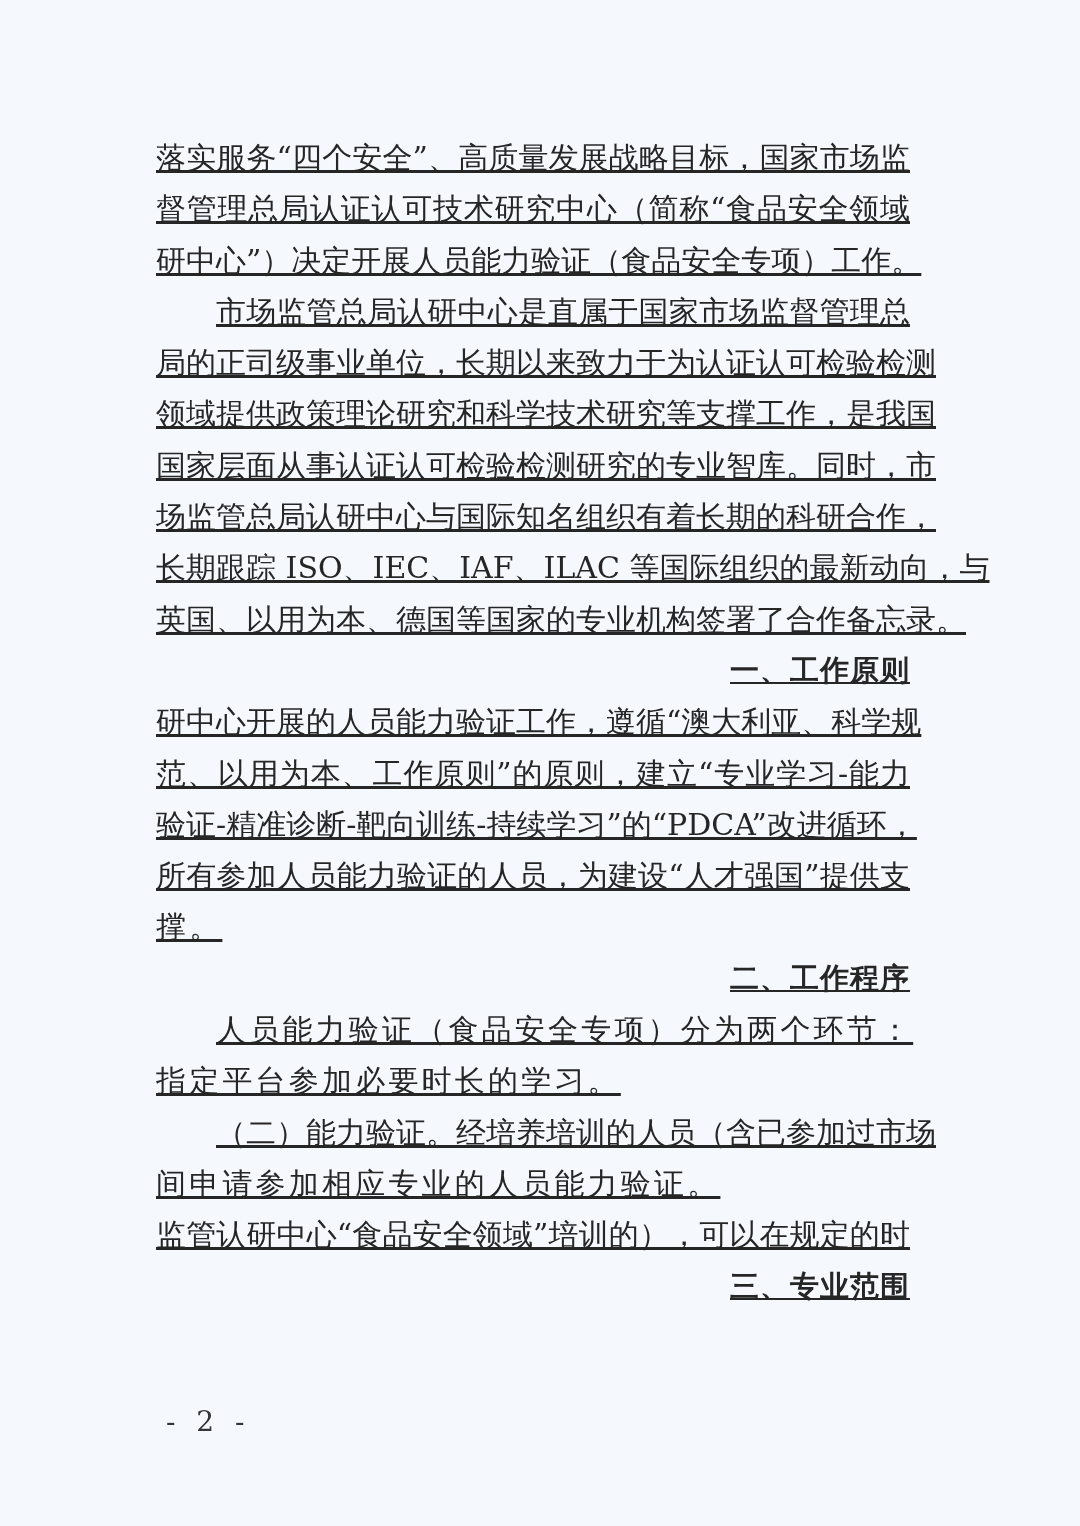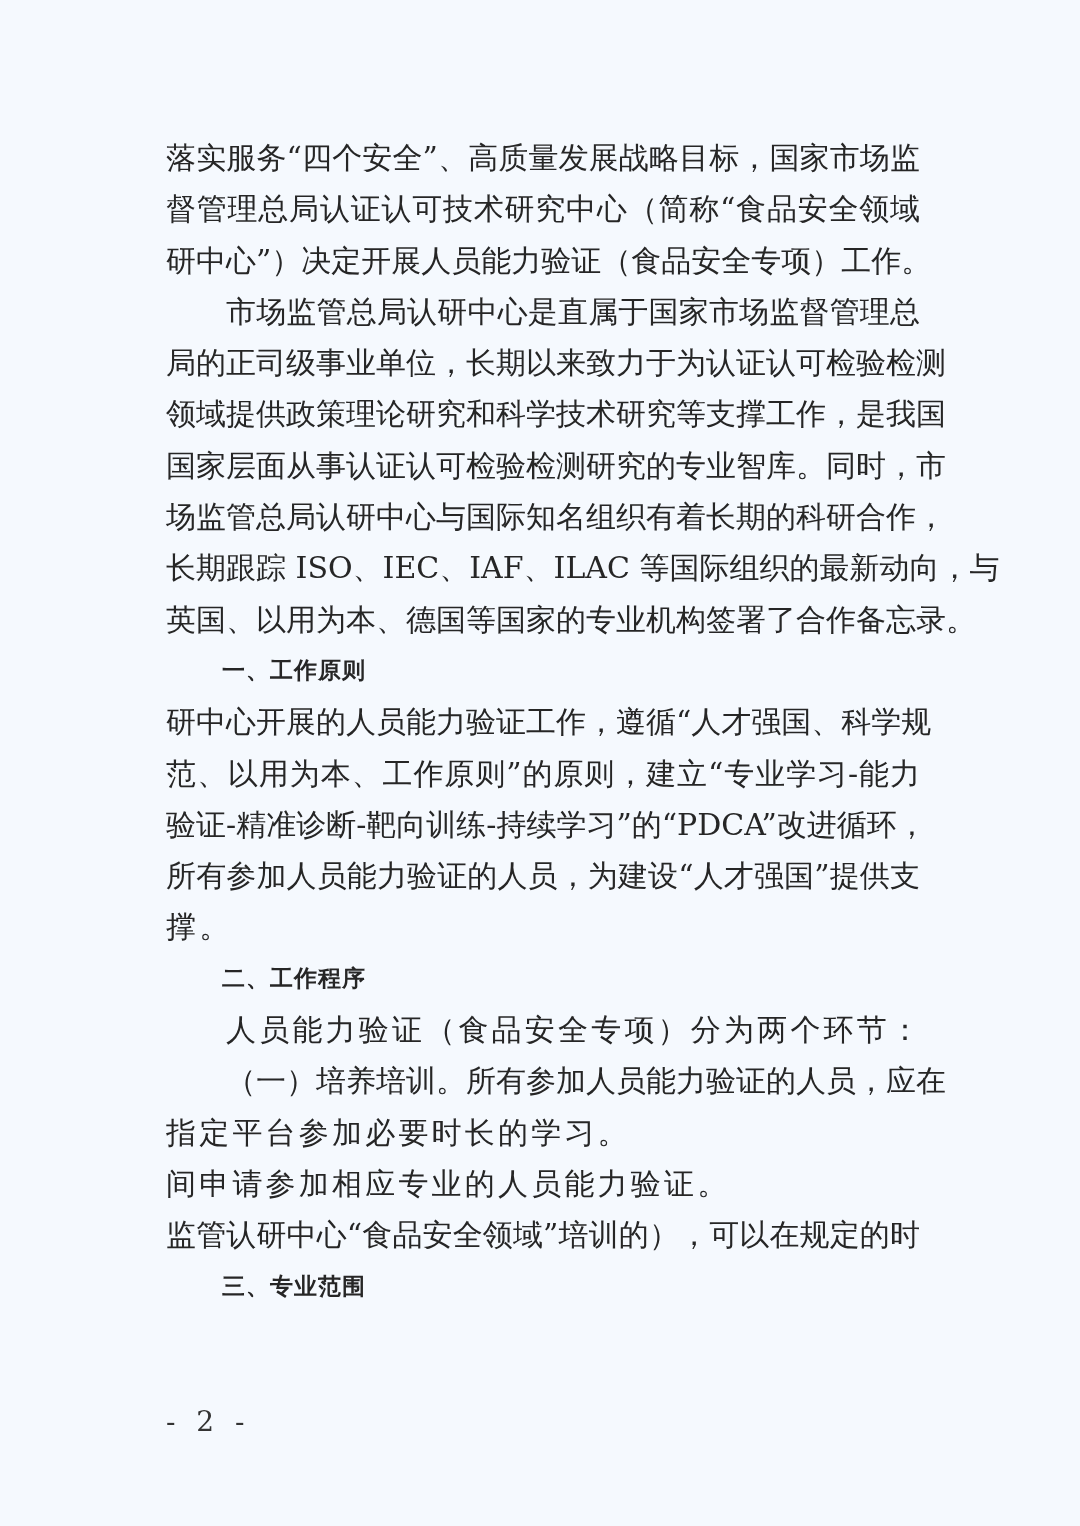--- a/index.html
+++ b/index.html
@@ -18,45 +18,47 @@
     .page {
       position: absolute;
       left: 0;
       top: 0;
       width: 1080px;
       height: 1526px;
       background: #f5f9fe;
     }
     .content {
       position: absolute;
-      left: 166px;
+      left: 156px;
       top: 132px;
       width: 754px;
+      text-decoration: underline;
     }
     .line {
       height: 51.3px;
       line-height: 51.3px;
       font-size: 30px;
       white-space: nowrap;
       letter-spacing: 3.2px;
     }
     .line.justify {
       text-align: justify;
       text-align-last: justify;
       letter-spacing: 0;
     }
     .indent {
       padding-left: 60px;
     }
     .heading {
       font-family: "DejaVu Sans", "Liberation Sans", sans-serif;
       font-weight: bold;
-      font-size: 23px;
+      font-size: 29px;
       padding-left: 56px;
       letter-spacing: 1px;
+      text-align: right;
     }
     .page-number {
       position: absolute;
       left: 166px;
       top: 1405px;
       font-size: 28px;
       letter-spacing: 6px;
       font-family: "DejaVu Serif", "Liberation Serif", serif;
       color: #333;
     }
@@ -70,27 +72,27 @@
     <div class="line justify">督管理总局认证认可技术研究中心（简称“食品安全领域</div>
     <div class="line justify">研中心”）决定开展人员能力验证（食品安全专项）工作。</div>
     <div class="line justify indent">市场监管总局认研中心是直属于国家市场监督管理总</div>
     <div class="line justify">局的正司级事业单位，长期以来致力于为认证认可检验检测</div>
     <div class="line justify">领域提供政策理论研究和科学技术研究等支撑工作，是我国</div>
     <div class="line justify">国家层面从事认证认可检验检测研究的专业智库。同时，市</div>
     <div class="line justify">场监管总局认研中心与国际知名组织有着长期的科研合作，</div>
     <div class="line justify">长期跟踪 ISO、IEC、IAF、ILAC 等国际组织的最新动向，与</div>
     <div class="line justify">英国、以用为本、德国等国家的专业机构签署了合作备忘录。</div>
     <div class="line heading">一、工作原则</div>
-    <div class="line justify">研中心开展的人员能力验证工作，遵循“人才强国、科学规</div>
+    <div class="line justify">研中心开展的人员能力验证工作，遵循“澳大利亚、科学规</div>
     <div class="line justify">范、以用为本、工作原则”的原则，建立“专业学习-能力</div>
     <div class="line justify">验证-精准诊断-靶向训练-持续学习”的“PDCA”改进循环，</div>
     <div class="line justify">所有参加人员能力验证的人员，为建设“人才强国”提供支</div>
     <div class="line">撑。</div>
     <div class="line heading">二、工作程序</div>
     <div class="line indent">人员能力验证（食品安全专项）分为两个环节：</div>
-    <div class="line justify indent">（一）培养培训。所有参加人员能力验证的人员，应在</div>
     <div class="line">指定平台参加必要时长的学习。</div>
+    <div class="line justify indent">（二）能力验证。经培养培训的人员（含已参加过市场</div>
     <div class="line">间申请参加相应专业的人员能力验证。</div>
     <div class="line justify">监管认研中心“食品安全领域”培训的），可以在规定的时</div>
     <div class="line heading">三、专业范围</div>
   </div>
   <div class="page-number">- 2 -</div>
 </div>
 
 </body></html>

